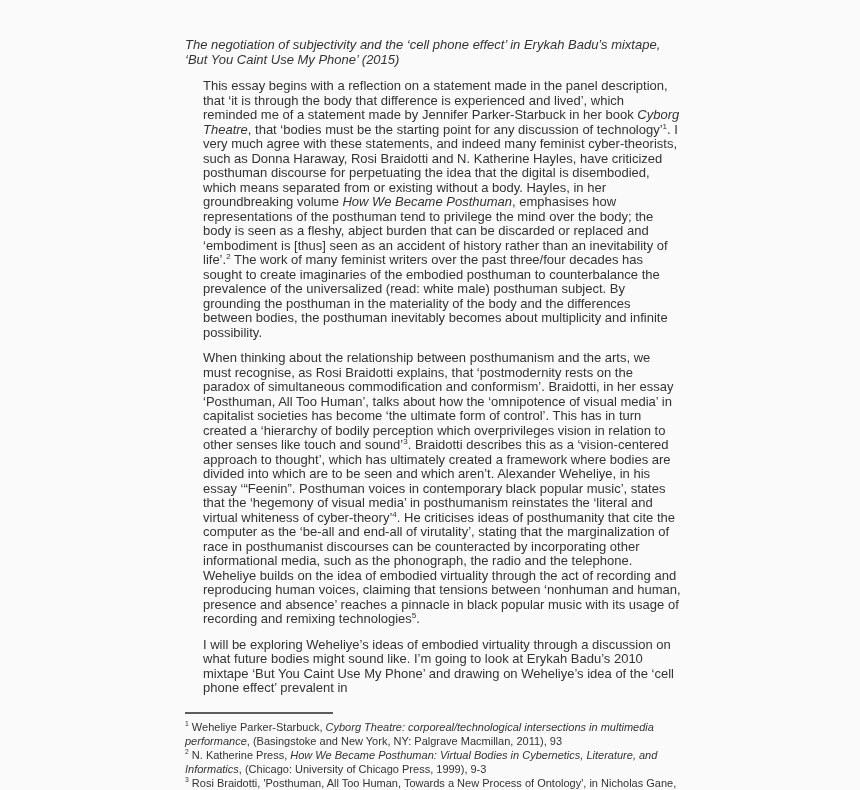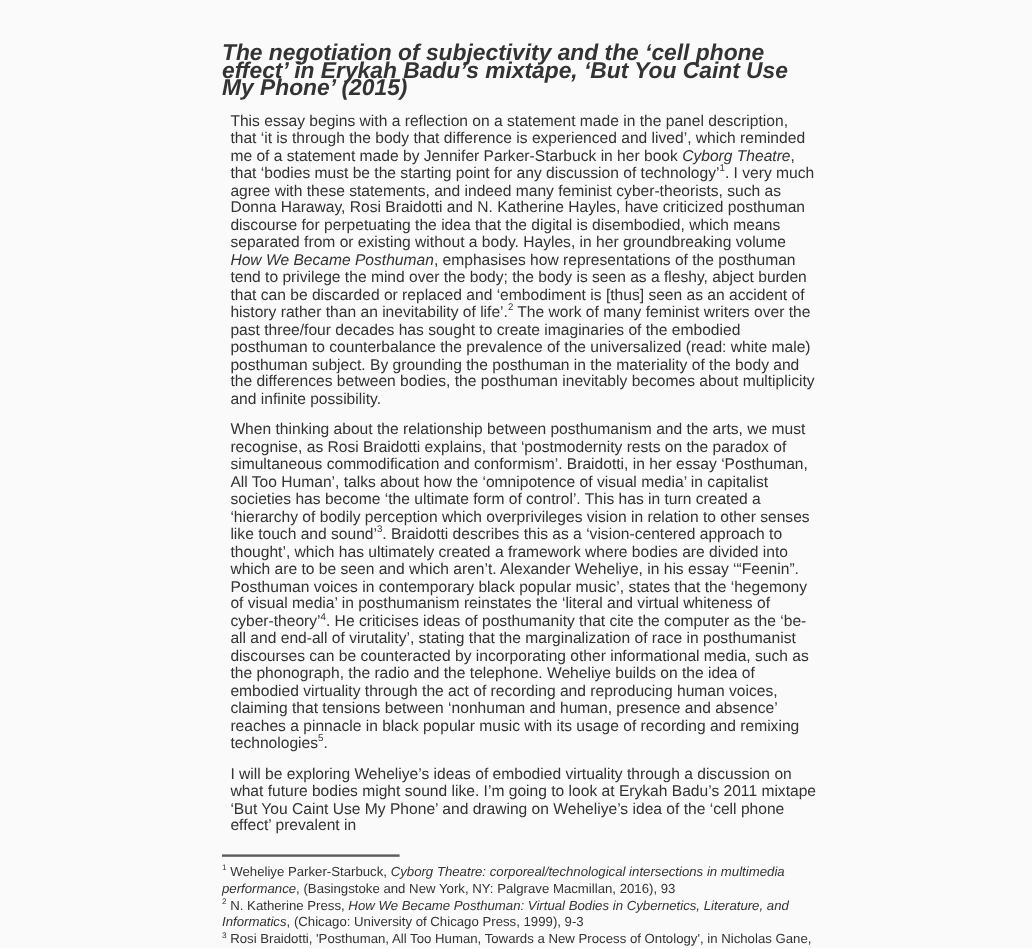--- a/index.html
+++ b/index.html
@@ -12,29 +12,29 @@
     position: relative;
     overflow: hidden;
   }
   .doc {
     position: absolute;
     left: 185px;
     top: 38px;
     width: 496px;
   }
   .title {
-    font-size: 19px;
+    font-size: 13px;
     line-height: 14.5px;
-    font-weight: bold;
+    font-weight: normal;
     margin: 0 0 12px 0;
   }
   .para {
     font-size: 13px;
     line-height: 14.5px;
-    margin: 0 0 11px 7px;
+    margin: 0 0 11px 18px;
   }
   .it { font-style: italic; }
   sup.sup {
     font-size: 0.62em;
     line-height: 0;
     vertical-align: super;
   }
   .fn-sep {
     width: 148px;
     border: none;
@@ -47,22 +47,22 @@
   }
 </style>
 </head>
 <body>
 
 <div class="doc">
   <h1 class="title it"><span class="it">The negotiation of subjectivity and the ‘cell phone effect’ in Erykah Badu’s mixtape, ‘But You Caint Use My Phone’ </span><span>(2015)</span></h1>
   <div id="paragraphs">
       <p class="para"><span>This essay begins with a reflection on a statement made in the panel description, that ‘it is through the body that difference is experienced and lived’, which reminded me of a statement made by Jennifer Parker-Starbuck in her book </span><span class="it">Cyborg Theatre</span><span>, that ‘bodies must be the starting point for any discussion of technology’</span><sup class="sup">1</sup><span>. I very much agree with these statements, and indeed many feminist cyber-theorists, such as Donna Haraway, Rosi Braidotti and N. Katherine Hayles, have criticized posthuman discourse for perpetuating the idea that the digital is disembodied, which means separated from or existing without a body. Hayles, in her groundbreaking volume </span><span class="it">How We Became Posthuman</span><span>, emphasises how representations of the posthuman tend to privilege the mind over the body; the body is seen as a fleshy, abject burden that can be discarded or replaced and ‘embodiment is [thus] seen as an accident of history rather than an inevitability of life’.</span><sup class="sup">2</sup><span> The work of many feminist writers over the past three/four decades has sought to create imaginaries of the embodied posthuman to counterbalance the prevalence of the universalized (read: white male) posthuman subject. By grounding the posthuman in the materiality of the body and the differences between bodies, the posthuman inevitably becomes about multiplicity and infinite possibility.</span></p>
       <p class="para"><span>When thinking about the relationship between posthumanism and the arts, we must recognise, as Rosi Braidotti explains, that ‘postmodernity rests on the paradox of simultaneous commodification and conformism’. Braidotti, in her essay ‘Posthuman, All Too Human’, talks about how the ‘omnipotence of visual media’ in capitalist societies has become ‘the ultimate form of control’. This has in turn created a ‘hierarchy of bodily perception which overprivileges vision in relation to other senses like touch and sound’</span><sup class="sup">3</sup><span>. Braidotti describes this as a ‘vision-centered approach to thought’, which has ultimately created a framework where bodies are divided into which are to be seen and which aren’t. Alexander Weheliye, in his essay ‘“Feenin”. Posthuman voices in contemporary black popular music’, states that the ‘hegemony of visual media’ in posthumanism reinstates the ‘literal and virtual whiteness of cyber-theory’</span><sup class="sup">4</sup><span>. He criticises ideas of posthumanity that cite the computer as the ‘be-all and end-all of virutality’, stating that the marginalization of race in posthumanist discourses can be counteracted by incorporating other informational media, such as the phonograph, the radio and the telephone. Weheliye builds on the idea of embodied virtuality through the act of recording and reproducing human voices, claiming that tensions between ‘nonhuman and human, presence and absence’ reaches a pinnacle in black popular music with its usage of recording and remixing technologies</span><sup class="sup">5</sup><span>.</span></p>
-      <p class="para"><span>I will be exploring Weheliye’s ideas of embodied virtuality through a discussion on what future bodies might sound like. I’m going to look at Erykah Badu’s 2011 mixtape ‘But You Caint Use My Phone’ and drawing on Weheliye’s idea of the ‘cell phone effect’ prevalent in</span></p>
+      <p class="para"><span>I will be exploring Weheliye’s ideas of embodied virtuality through a discussion on what future bodies might sound like. I’m going to look at Erykah Badu’s 2010 mixtape ‘But You Caint Use My Phone’ and drawing on Weheliye’s idea of the ‘cell phone effect’ prevalent in</span></p>
     </div>
   <hr class="fn-sep">
   <div id="footnotes">
-      <div class="footnote"><sup class="sup">1</sup> <span>Weheliye Parker-Starbuck, </span><span class="it">Cyborg Theatre: corporeal/technological intersections in multimedia performance</span><span>, (Basingstoke and New York, NY: Palgrave Macmillan, 2016), 93</span></div>
+      <div class="footnote"><sup class="sup">1</sup> <span>Weheliye Parker-Starbuck, </span><span class="it">Cyborg Theatre: corporeal/technological intersections in multimedia performance</span><span>, (Basingstoke and New York, NY: Palgrave Macmillan, 2011), 93</span></div>
       <div class="footnote"><sup class="sup">2</sup> <span>N. Katherine Press, </span><span class="it">How We Became Posthuman: Virtual Bodies in Cybernetics, Literature, and Informatics</span><span>, (Chicago: University of Chicago Press, 1999), 9-3</span></div>
       <div class="footnote"><sup class="sup">3</sup> <span>Rosi Braidotti, 'Posthuman, All Too Human, Towards a New Process of Ontology', in Nicholas Gane, ed., 'Annual Review: Explorations of Critical Social Science', </span><span class="it">Theory, Culture &amp; Society</span><span>, vol. 23, no.7-8, December 2006, 204</span></div>
       <div class="footnote"><sup class="sup">4</sup> <span>Alexander Weheliye, ‘“Feenin”. Posthuman Voices in Contemporary Black Popular Culture’ </span><span class="it">Social Text</span></div>
     </div>
 </div>
 
 </body></html>

